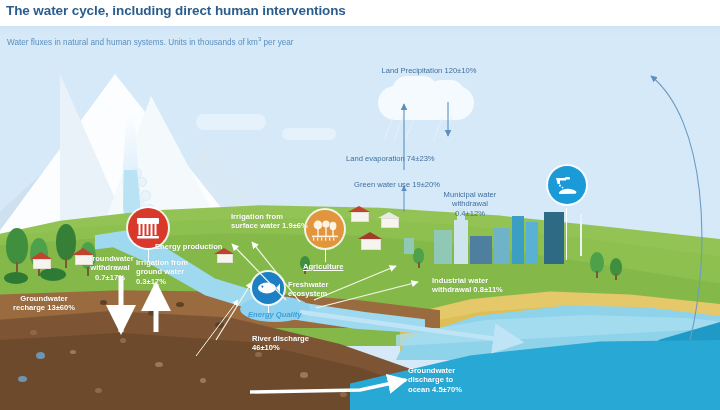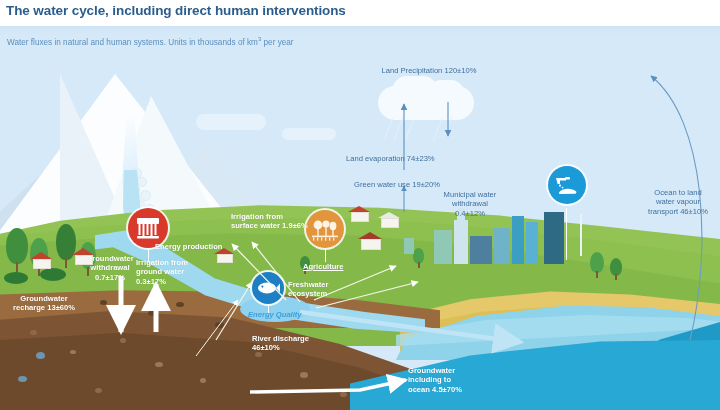--- a/index.html
+++ b/index.html
@@ -434,25 +434,20 @@
 
   <div class="lbl blue" style="left:354px;top:180px;">Green water use 19±20%</div>
 
   <div class="lbl blue center" style="left:470px;top:190px;">
     <div>Municipal water</div>
     <div>withdrawal</div>
     <div>0.4±12%</div>
   </div>
 
 
-  <div class="lbl blue center" style="left:678px;top:188px;">
-    <div>Ocean to land</div>
-    <div>water vapour</div>
-    <div>transport 46±10%</div>
-  </div>
 
   <div class="lbl white" style="left:231px;top:212px;">
     <div>Irrigation from</div>
     <div>surface water 1.9±6%</div>
   </div>
 
   <div class="lbl white" style="left:155px;top:242px;">Energy production</div>
 
   <div class="lbl white" style="left:136px;top:258px;">
     <div>Irrigation from</div>
@@ -478,20 +473,24 @@
     <div>ecosystem</div>
   </div>
 
   <div class="lbl" style="left:248px;top:310px;color:#3f9fd8;font-weight:bold;font-style:italic;">Energy Quality</div>
 
   <div class="lbl white" style="left:252px;top:334px;">
     <div>River discharge</div>
     <div>46±10%</div>
   </div>
 
+  <div class="lbl white" style="left:432px;top:276px;">
+    <div>Industrial water</div>
+    <div>withdrawal 0.8±11%</div>
+  </div>
 
   <div class="lbl white" style="left:408px;top:366px;">
     <div>Groundwater</div>
-    <div>including to</div>
+    <div>discharge to</div>
     <div>ocean 4.5±70%</div>
   </div>
 
 </div>
 
 </body></html>

